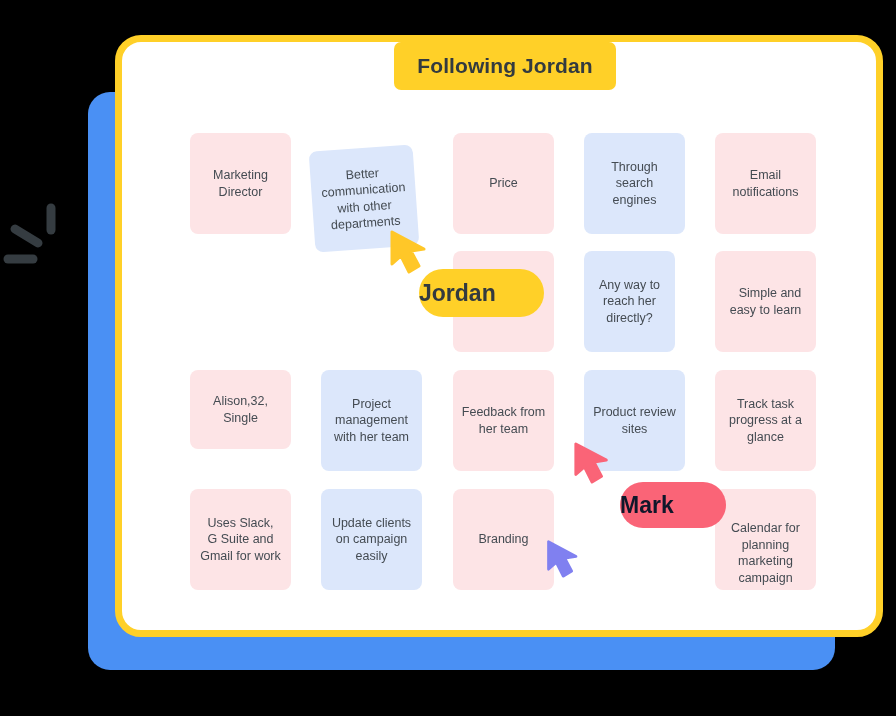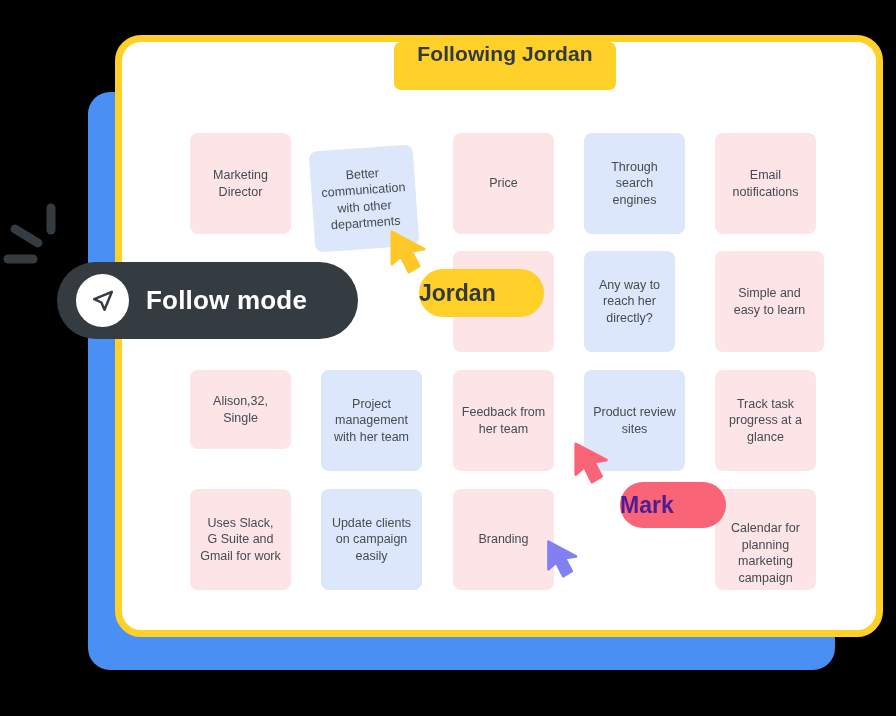--- a/index.html
+++ b/index.html
@@ -10,21 +10,21 @@
 
   
   .blue-panel{position:absolute;left:88px;top:92px;width:747px;height:578px;
               background:#4a90f4;border-radius:22px;}
   .yellow-frame{position:absolute;left:115px;top:35px;width:768px;height:602px;
                 background:#ffffff;border:7px solid #ffd028;border-radius:26px;
                 box-sizing:border-box;}
 
   
   .title-chip{position:absolute;left:394px;top:42px;width:222px;height:48px;
-              background:#ffd028;border-radius:7px;display:flex;align-items:flex-start;
+              background:#ffd028;border-radius:7px;display:flex;align-items:center;
               justify-content:center;color:#333a3f;font-size:21px;font-weight:bold;
               letter-spacing:.1px;}
 
   
   .note{position:absolute;border-radius:8px;display:flex;align-items:center;
         justify-content:center;text-align:center;color:#444b52;font-size:12.5px;
         line-height:1.32;padding:4px 8px;box-sizing:border-box;}
   .note.pink{background:#fde4e6;}
   .note.blue{background:#dce7fb;}
   .note span{display:block;}
@@ -37,21 +37,21 @@
                      display:flex;align-items:center;justify-content:center;flex:0 0 auto;}
   .follow-pill .lbl{color:#fff;font-size:26px;font-weight:bold;margin-left:17px;
                     letter-spacing:.2px;}
 
   
   .tag{position:absolute;display:flex;align-items:center;justify-content:flex-start;
        border-radius:24px;font-weight:bold;}
   .tag-jordan{left:419px;top:269px;width:125px;height:48px;background:#ffd028;
               color:#333a3f;font-size:23px;}
   .tag-mark{left:620px;top:482px;width:106px;height:46px;background:#fa6477;
-            color:#4c1d95;font-size:23px;}
+            color:#0f172a;font-size:23px;}
   .tag-ava{left:580px;top:578px;width:104px;height:44px;background:#8080f0;
            color:#ffffff;font-size:23px;}
 
   
   .cursor{position:absolute;}
 
   
   .motion{position:absolute;left:2px;top:198px;}
 </style>
 </head>
@@ -79,21 +79,21 @@
       </div>
       <div class="note blue" style="left: 584px; top: 133px; width: 101px; height: 101px;">
         <span>Through search<br>engines</span>
       </div>
       <div class="note pink" style="left: 715px; top: 133px; width: 101px; height: 101px; align-items: center;">
         <span>Email<br>notifications</span>
       </div>
       <div class="note blue" style="left: 584px; top: 251px; width: 91px; height: 101px;">
         <span>Any way to<br>reach her<br>directly?</span>
       </div>
-      <div class="note pink" style="left: 715px; top: 251px; width: 109px; height: 101px;">
+      <div class="note pink" style="left: 715px; top: 251px; width: 101px; height: 101px; text-align: right;">
         <span>Simple and<br>easy to learn</span>
       </div>
       <div class="note pink" style="left: 453px; top: 251px; width: 101px; height: 101px;">
         <span></span>
       </div>
       <div class="note pink" style="left: 190px; top: 370px; width: 101px; height: 79px;">
         <span>Alison,32,<br>Single</span>
       </div>
       <div class="note blue" style="left: 321px; top: 370px; width: 101px; height: 101px; align-items: center;">
         <span>Project<br>management<br>with her team</span>
@@ -133,28 +133,20 @@
     <path d="M4 4 L4 36 L13 28 L21 44 L31 38 L23 23 L36 21 Z" fill="#8080f0" stroke="#8080f0" stroke-width="3" stroke-linejoin="round"></path>
   </svg>
 
   <div class="tag tag-jordan">
     <span>Jordan</span>
   </div>
   <div class="tag tag-mark">
     <span>Mark</span>
   </div>
 
-  <div class="follow-pill">
-    <span class="circ">
-      <svg width="30" height="30" viewBox="0 0 32 32">
-        <path d="M25.5 6.2 L6.6 14.1 L14.3 17.6 L17.6 25.4 Z" fill="none" stroke="#353c41" stroke-width="2.6" stroke-linejoin="round" stroke-linecap="round"></path>
-      </svg>
-    </span>
-    <span class="lbl">Follow mode</span>
-  </div>
 
   <svg class="motion" width="70" height="78" viewBox="0 0 70 78">
     <g stroke="#353c41" stroke-width="9" stroke-linecap="round">
       <line x1="49" y1="10" x2="49" y2="32"></line>
       <line x1="13" y1="31" x2="36" y2="45"></line>
       <line x1="6" y1="61" x2="31" y2="61"></line>
     </g>
   </svg>
 
 </div>

